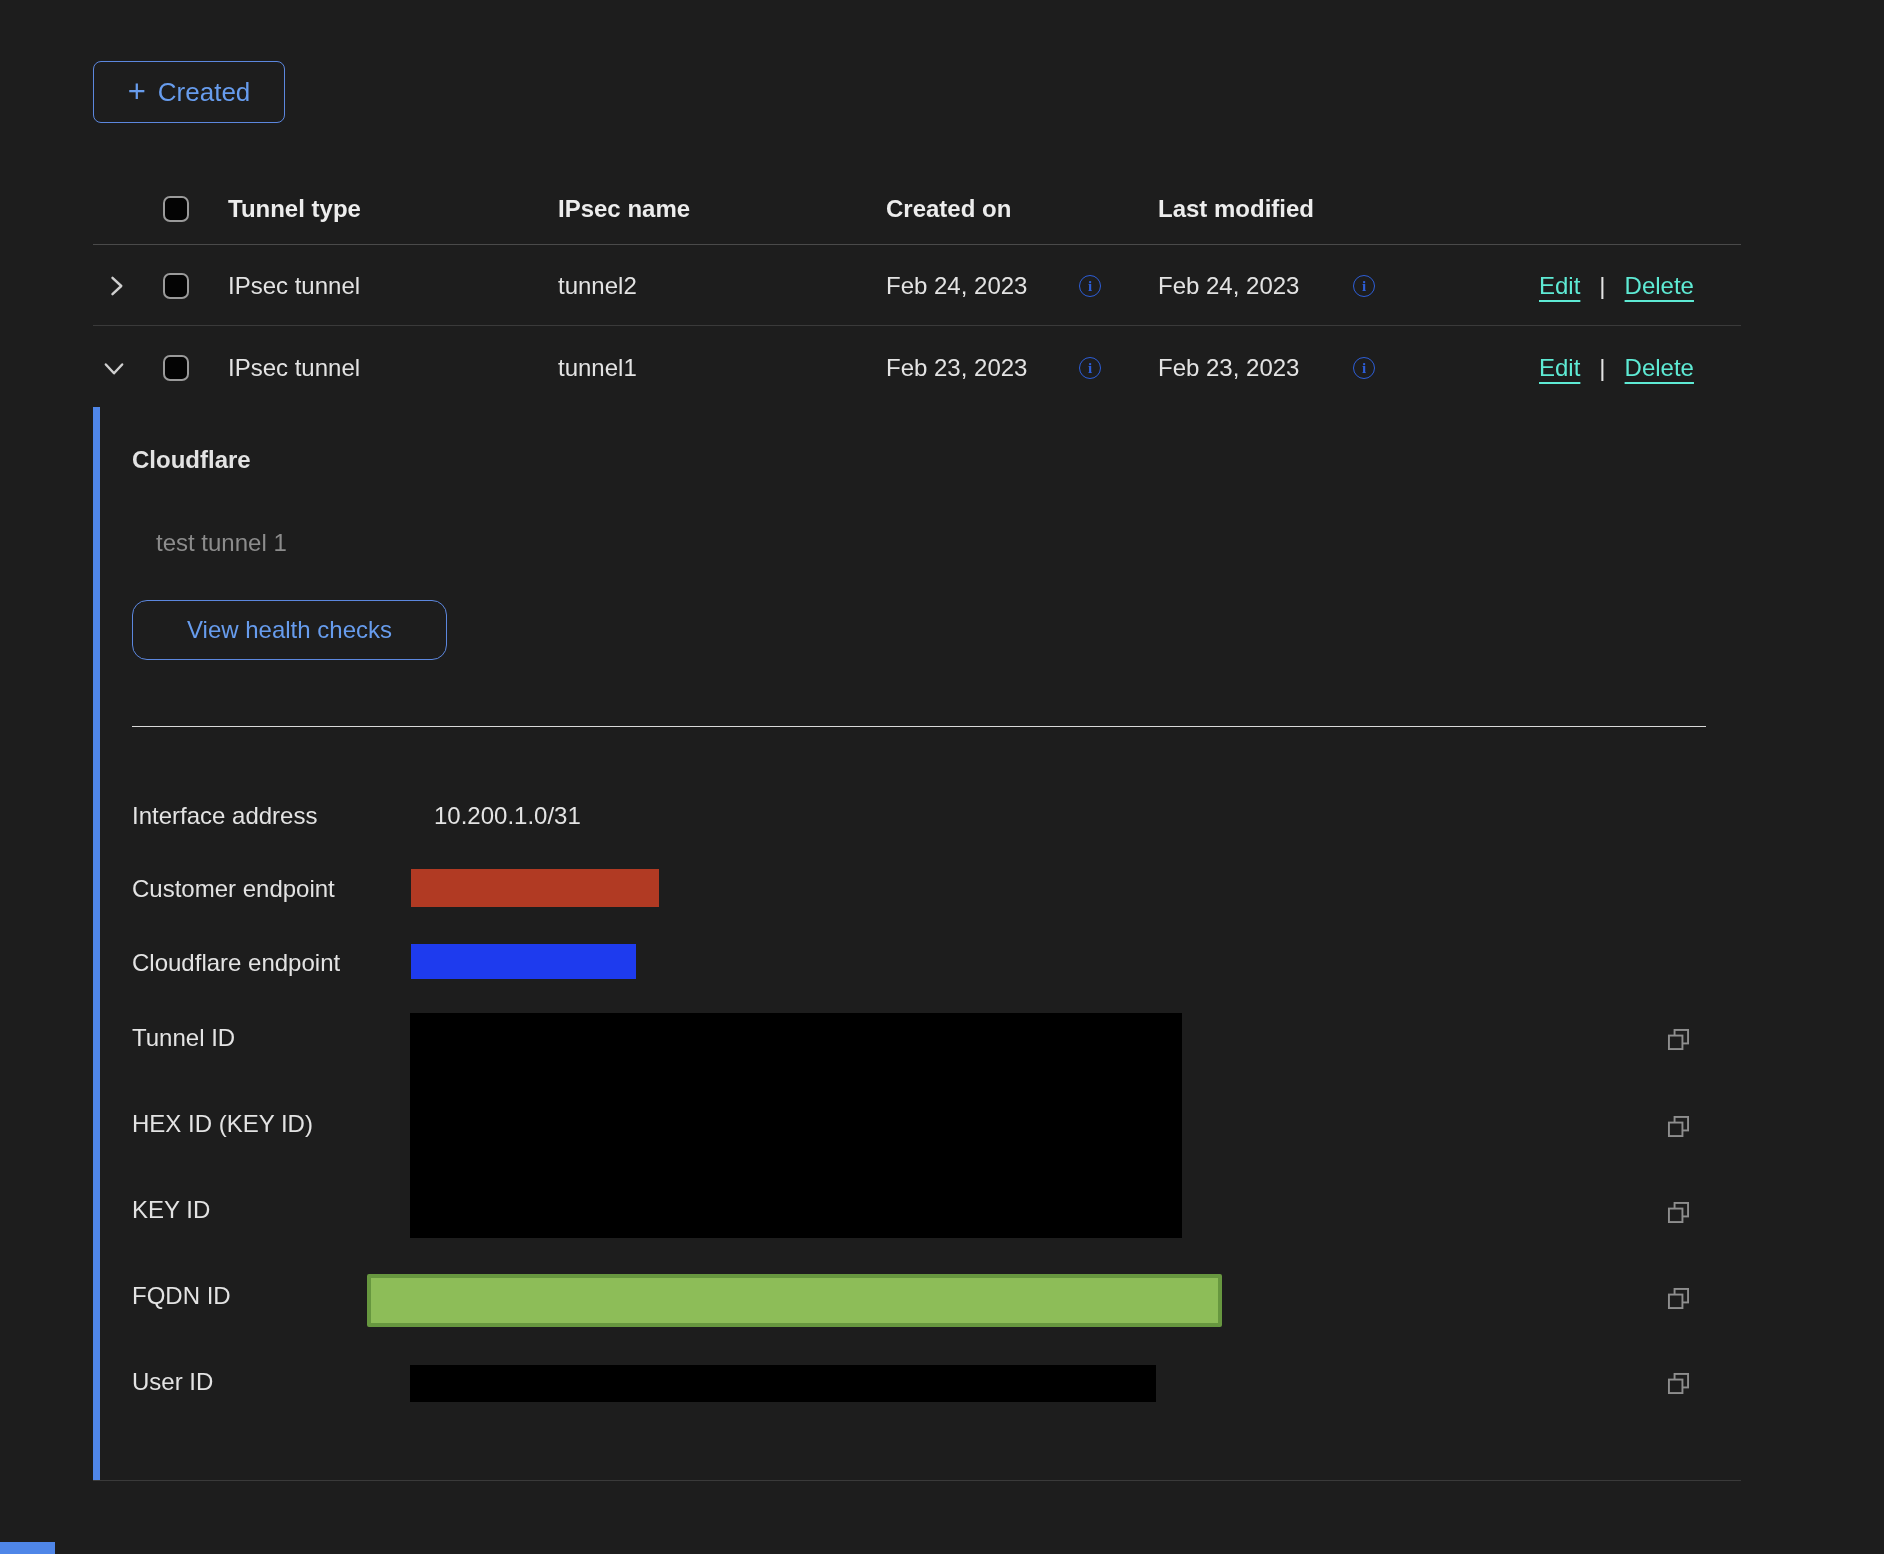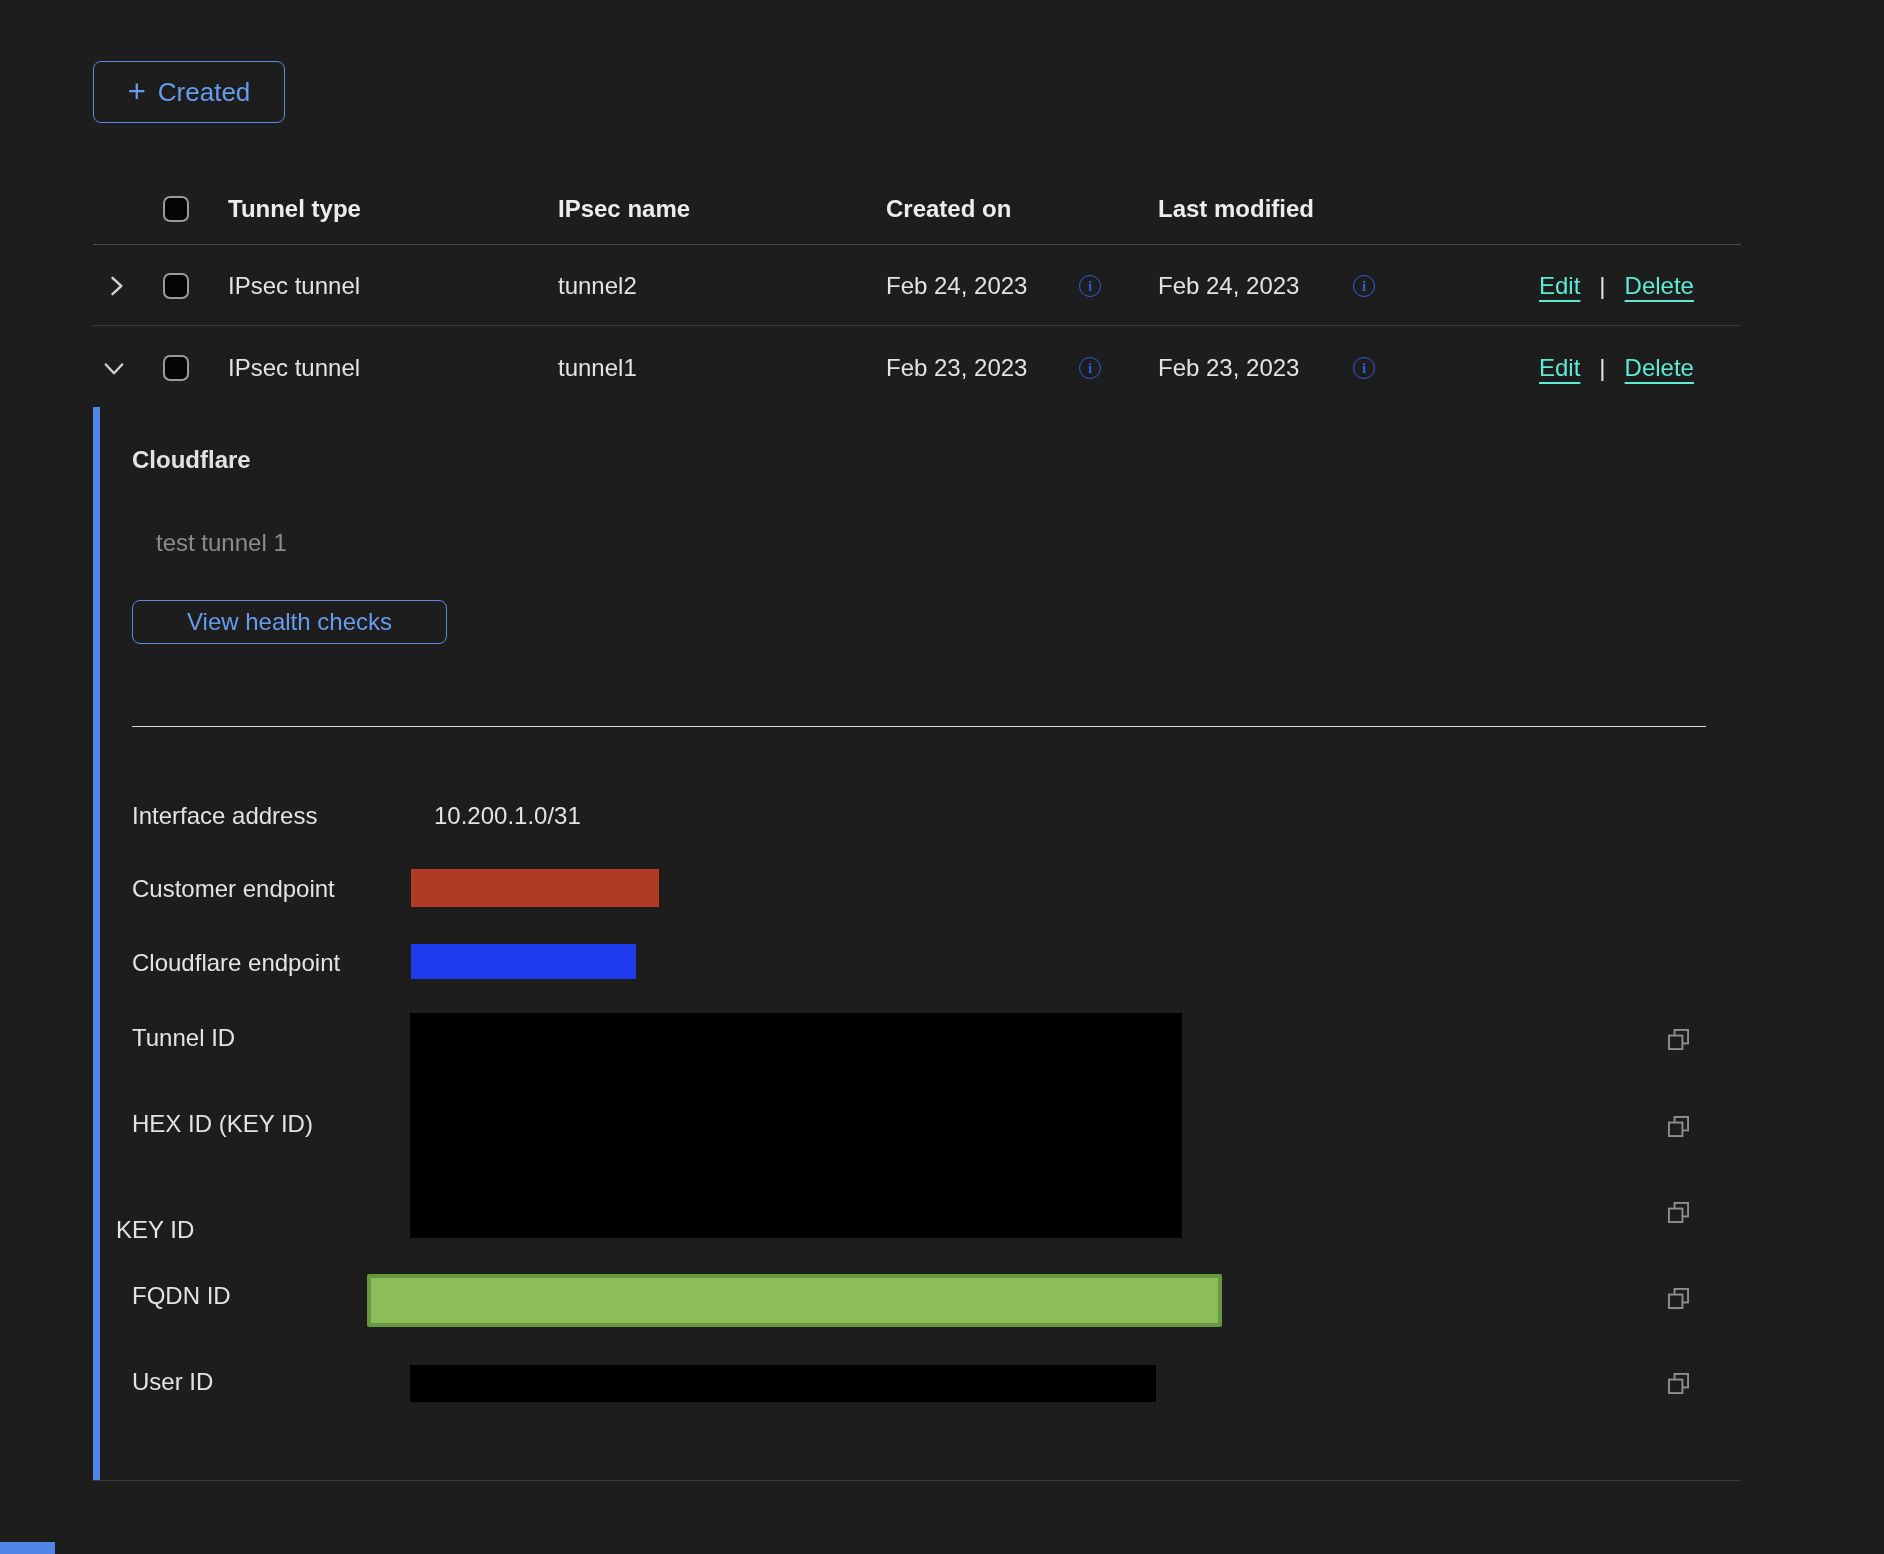--- a/index.html
+++ b/index.html
@@ -107,36 +107,36 @@
     <a class="link">Delete</a>
   </div>
 </div>
 
 <div>
   <div class="abs blue-bar" style="left:93px;top:407px;height:1073px;"></div>
 
   <div class="abs txt" style="left:132px;top:443px;font-weight:600;">Cloudflare</div>
   <div class="abs txt muted" style="left:132px;top:526px;margin-left:24px;">test tunnel 1</div>
 
-  <button class="abs outline-btn" style="left:132px;top:600px;width:315px;height:44px;">View health checks</button>
+  <button class="abs outline-btn" style="left:132px;top:600px;width:315px;height:60px;border-radius:15px;">View health checks</button>
 
   <div class="abs divider-bright" style="left:132px;top:726px;width:1574px;"></div>
 
   <div class="abs txt" style="left:132px;top:799px;">Interface address</div>
   <div class="abs txt" style="left:434px;top:799px;">10.200.1.0/31</div>
 
   <div class="abs txt" style="left:132px;top:872px;">Customer endpoint</div>
   <div class="abs redact" style="left:411px;top:869px;width:248px;height:38px;background:#b13a23;"></div>
 
   <div class="abs txt" style="left:132px;top:946px;">Cloudflare endpoint</div>
   <div class="abs redact" style="left:411px;top:944px;width:225px;height:35px;background:#1e3bee;"></div>
 
   <div class="abs txt" style="left:132px;top:1021px;">Tunnel ID</div>
   <div class="abs txt" style="left:132px;top:1107px;">HEX ID (KEY ID)</div>
-  <div class="abs txt" style="left:116px;top:1193px;margin-top:20px;">KEY ID</div>
+  <div class="abs txt" style="left:132px;top:1193px;">KEY ID</div>
   <div class="abs redact" style="left:410px;top:1013px;width:772px;height:225px;background:#000000;"></div>
 
   <div class="abs txt" style="left:132px;top:1279px;">FQDN ID</div>
   <div class="abs redact" style="left:367px;top:1274px;width:847px;height:45px;background:#8dbd58;border:4px solid #67973f;border-radius:2px;"></div>
 
   <div class="abs txt" style="left:132px;top:1365px;">User ID</div>
   <div class="abs redact" style="left:410px;top:1365px;width:746px;height:37px;background:#000000;"></div>
 
   <button class="abs copy-btn" style="left:1662px;top:1023px;">
     <svg width="27" height="27" viewBox="0 0 24 24">

